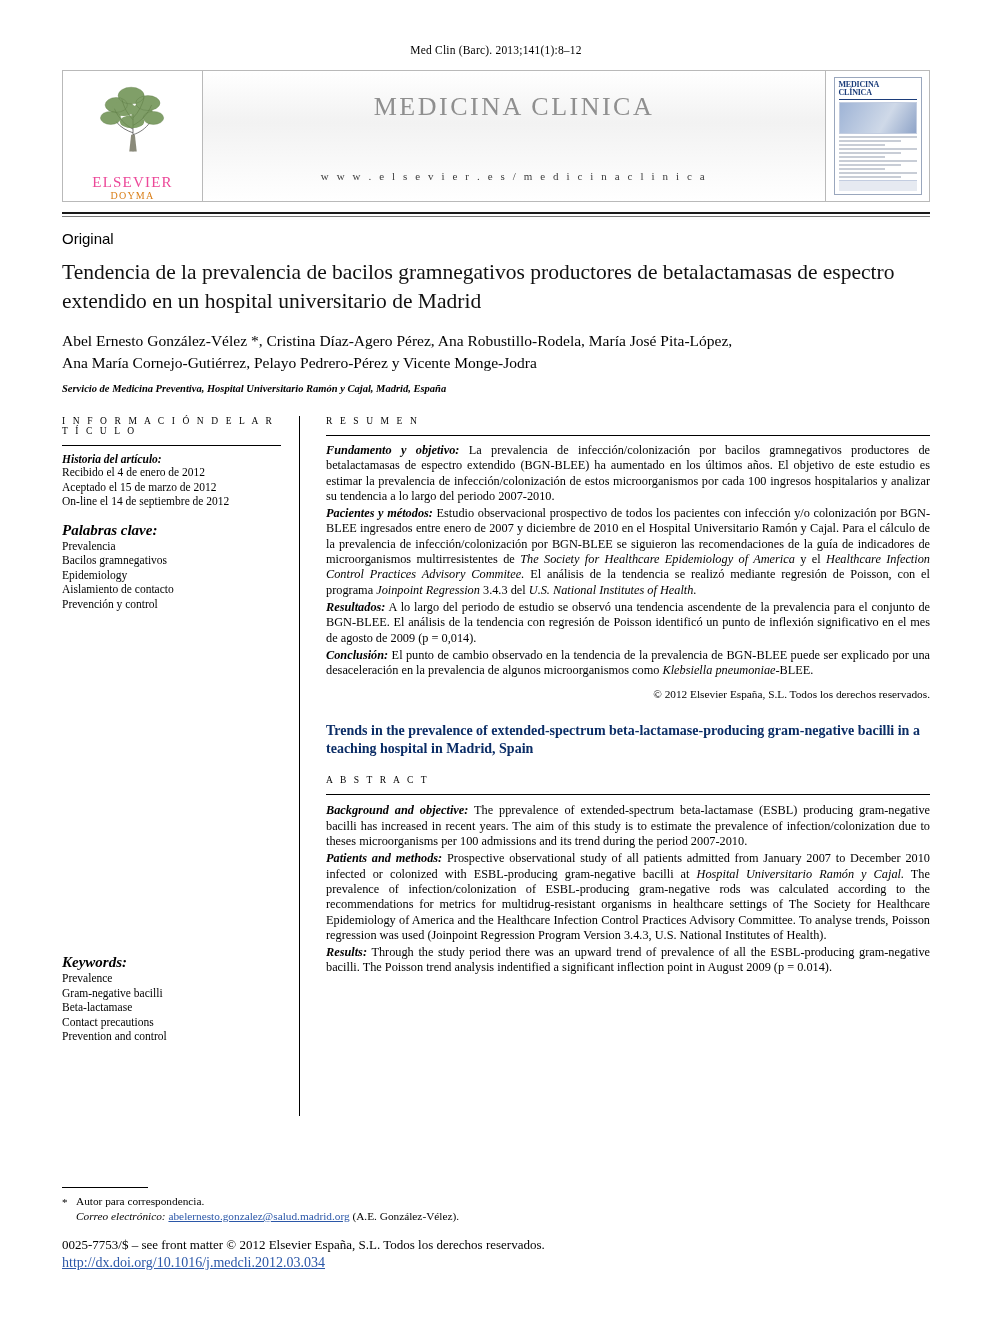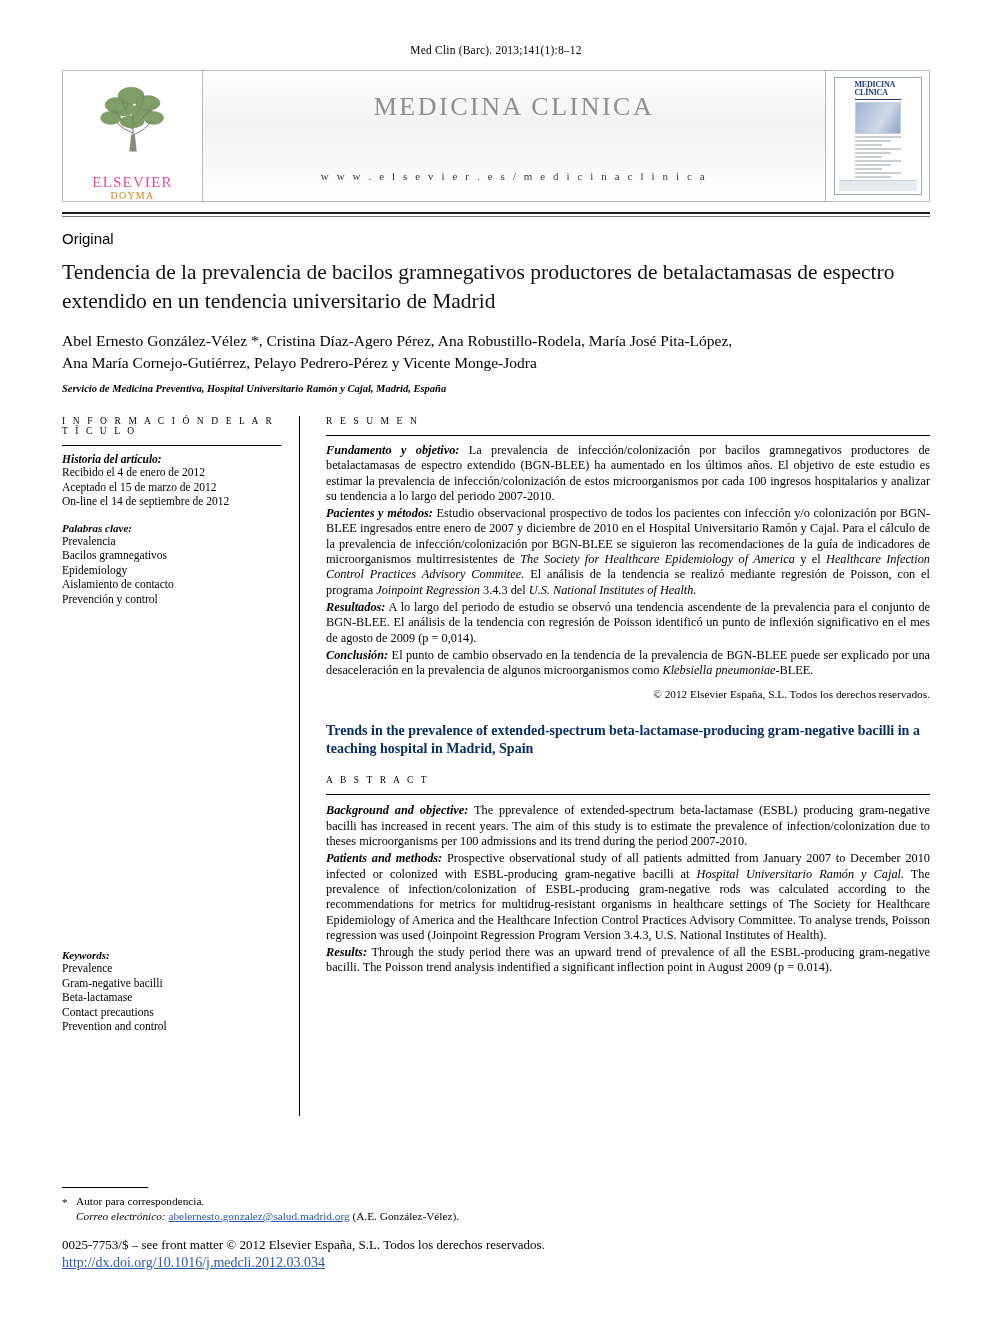--- a/index.html
+++ b/index.html
@@ -96,21 +96,21 @@
     box-sizing: border-box;
     padding: 6px;
   }
   .cover-box {
     width: 88px;
     height: 118px;
     border: 1px solid #9aa7bd;
     background: #ffffff;
     font-size: 5px;
     box-sizing: border-box;
-    padding: 3px 20px;
+    padding: 3px 4px;
     overflow: hidden;
     position: relative;
   }
   .cover-title {
     color: #1c3d7a;
     font-family: "Liberation Serif", serif;
     font-weight: bold;
     font-size: 8px;
     line-height: 8px;
     letter-spacing: -0.2px;
@@ -205,21 +205,21 @@
     font-size: 11.5px;
   }
   .hist-line, .kw-line {
     font-size: 11.5px;
     line-height: 14.5px;
   }
   .blk { margin-top: 13px; }
   .kw-title {
     font-style: italic;
     font-weight: bold;
-    font-size: 11px;
+    font-size: 15px;
   }
   .abs-para {
     font-size: 12.3px;
     line-height: 15.3px;
     text-align: justify;
     margin: 0 0 2px 0;
   }
   .abs-para i { font-style: italic; }
   .lead { font-style: italic; font-weight: bold; }
   .copyright {
@@ -345,21 +345,21 @@
         </div>
         <div class="cover-footer"></div>
       </div>
     </div>
   </div>
 
   <div class="rule-thick"></div>
   <div class="rule-thin"></div>
 
   <div class="kicker">Original</div>
-  <div class="art-title">Tendencia de la prevalencia de bacilos gramnegativos productores de betalactamasas de espectro extendido en un tendencia universitario de Madrid</div>
+  <div class="art-title">Tendencia de la prevalencia de bacilos gramnegativos productores de betalactamasas de espectro extendido en un hospital universitario de Madrid</div>
 
   <div class="authors">
     <span>Abel Ernesto González-Vélez *, Cristina Díaz-Agero Pérez, Ana Robustillo-Rodela, María José Pita-López,</span><br>
     <span>Ana María Cornejo-Gutiérrez, Pelayo Pedrero-Pérez y Vicente Monge-Jodra</span>
   </div>
   <div class="affil">Servicio de Medicina Preventiva, Hospital Universitario Ramón y Cajal, Madrid, España</div>
 
   <div class="cols">
     <div class="col-left">
       <div class="sec-head">I N F O R M A C I Ó N   D E L   A R T Í C U L O</div>

